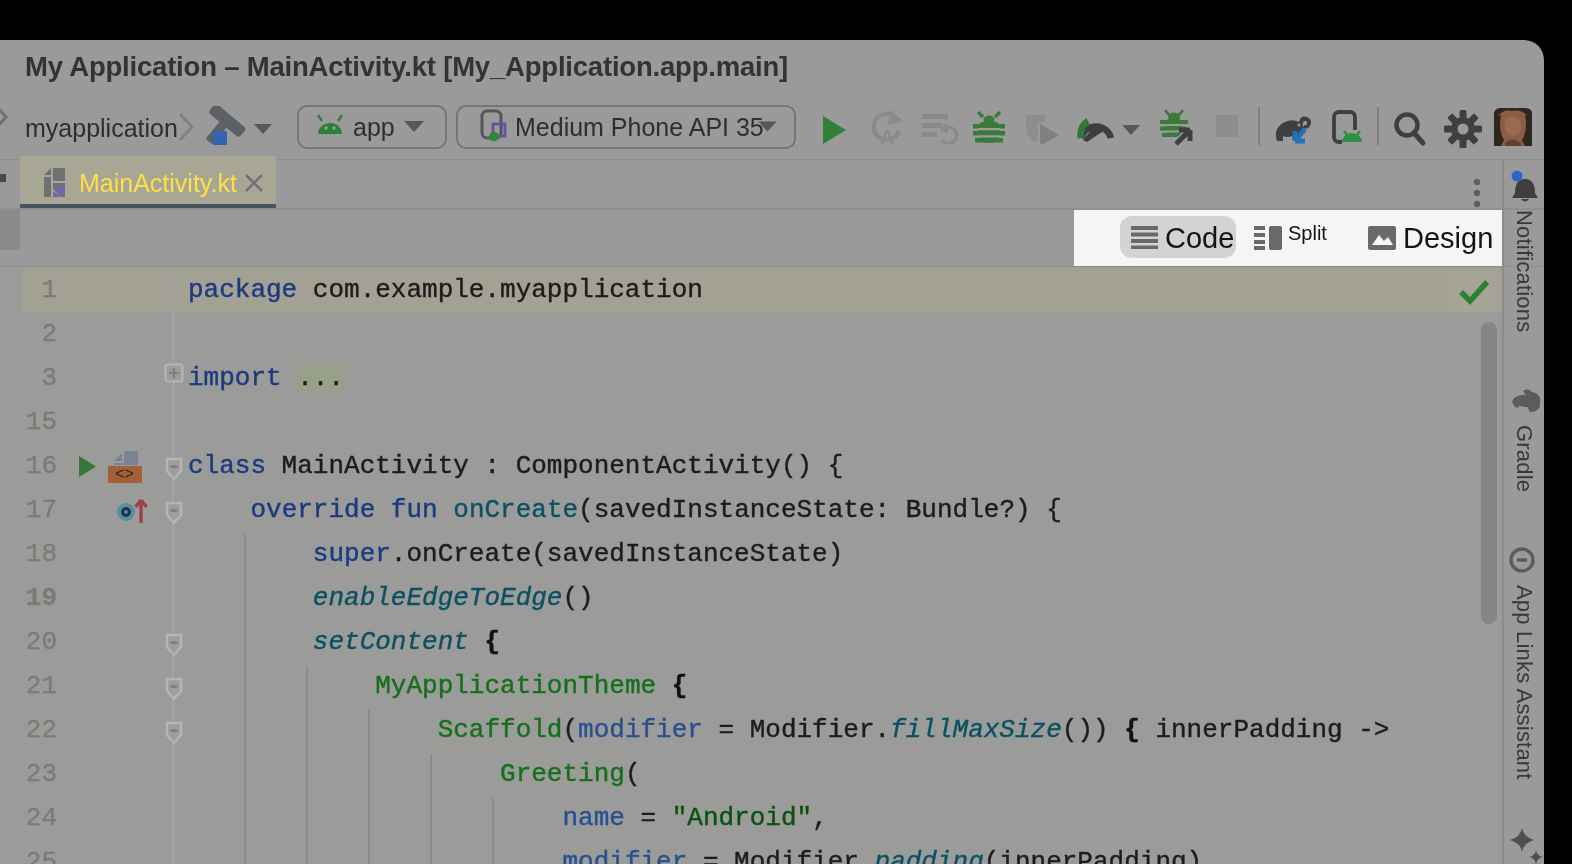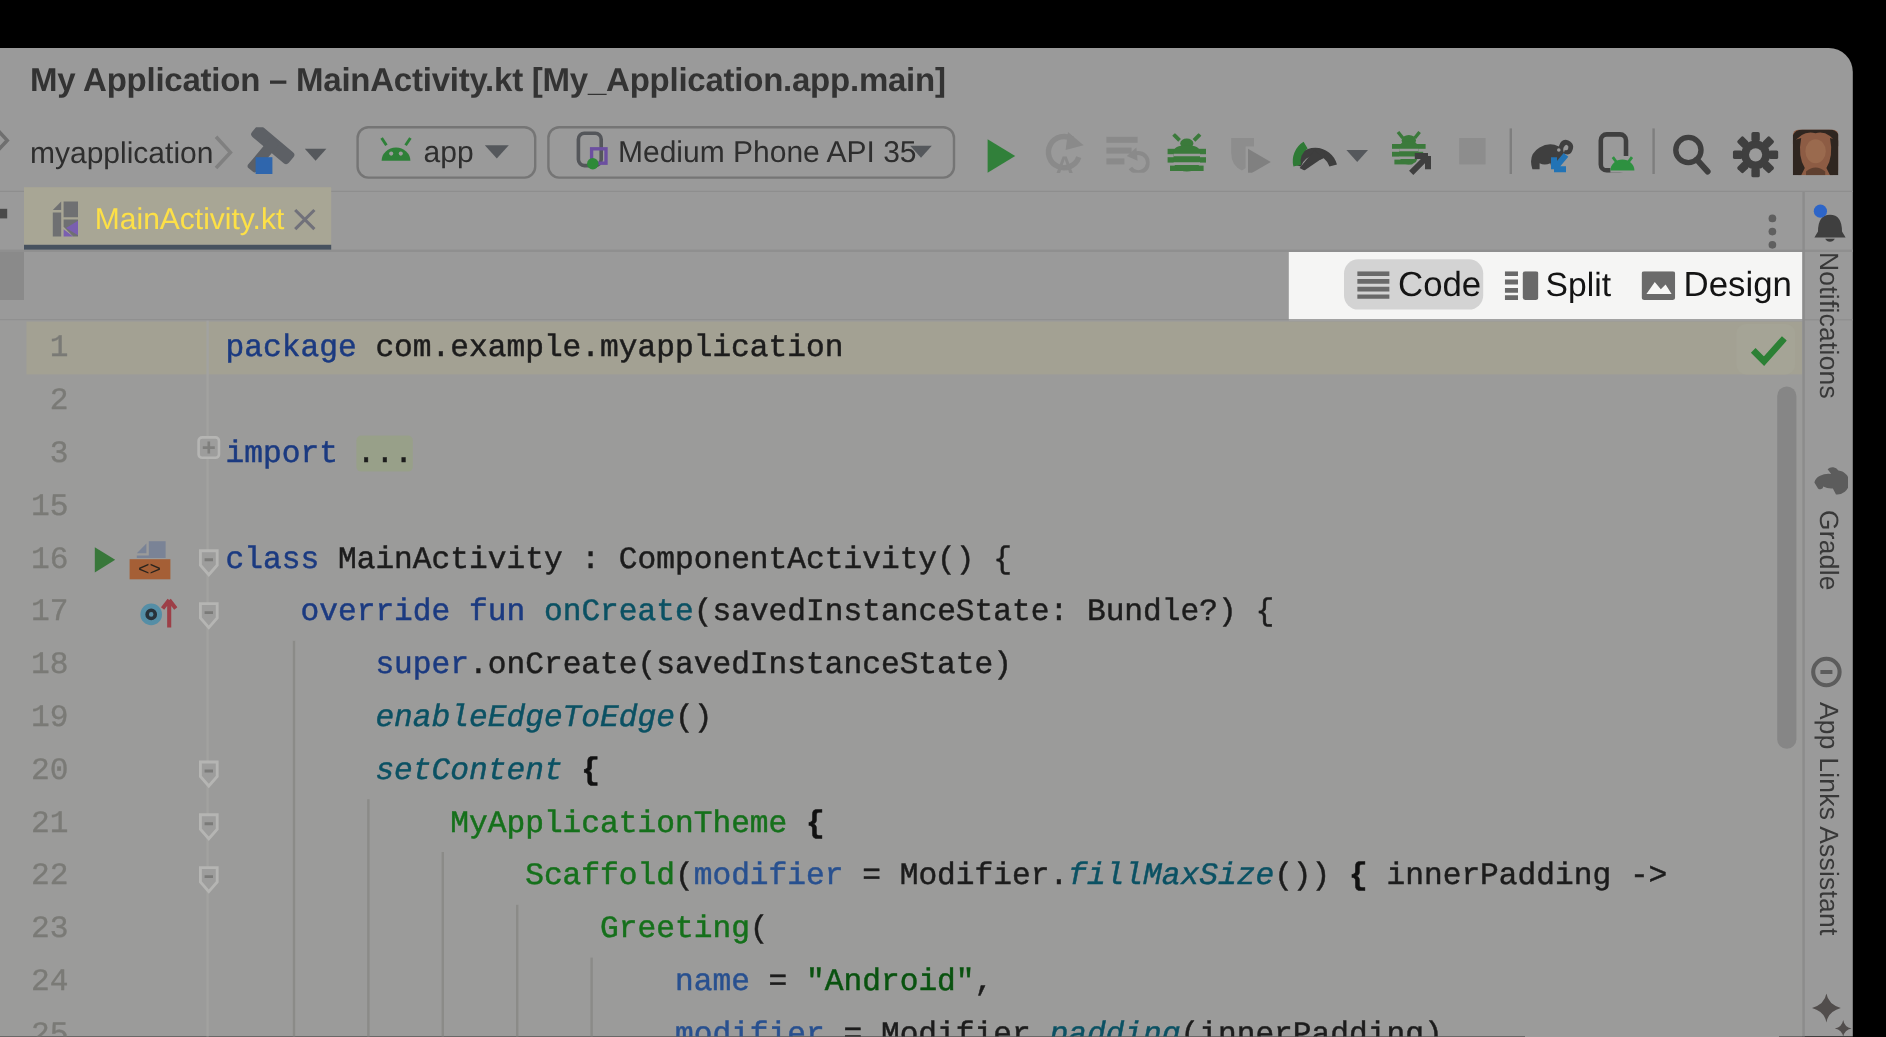--- a/index.html
+++ b/index.html
@@ -217,21 +217,21 @@
   <div class="abs" style="left:1165px;top:222px;font-size:29px;color:#141414;">Code</div>
   <svg class="abs" style="left:1254px;top:226px;" width="28" height="24">
     <g stroke="#696969" stroke-width="4">
         <line x1="0" y1="2" x2="11" y2="2"></line>
         <line x1="0" y1="9" x2="11" y2="9"></line>
         <line x1="0" y1="16" x2="11" y2="16"></line>
         <line x1="0" y1="22" x2="11" y2="22"></line>
       </g>
     <rect x="15" y="0" width="13" height="24" rx="2" fill="#696969"></rect>
   </svg>
-  <div class="abs" style="left:1288px;top:222px;font-size:28px;color:#141414;">Split</div>
+  <div class="abs" style="left:1288px;top:222px;font-size:20px;color:#141414;">Split</div>
   <svg class="abs" style="left:1368px;top:226px;" width="28" height="24">
     <rect x="0" y="0" width="28" height="24" rx="2" fill="#6a6a6a"></rect>
     <path d="M4 19 L11 9 L16 15 L20 11 L25 19 Z" fill="#f6f6f5"></path>
   </svg>
   <div class="abs" style="left:1403px;top:222px;font-size:29px;color:#141414;">Design</div>
 
   <div class="abs" style="left:0;top:266px;width:1544px;height:1px;background:#8e8e8e;"></div>
   <div id="editor" class="abs" style="left:0px;top:267px;width:1502px;height:597px;background:#9b9b9a;overflow:hidden;">
     <div class="abs" style="left:22px;top:1px;width:1480px;height:44px;background:#a3a193;"></div>
 
@@ -244,21 +244,21 @@
     <div class="guide" style="left:492px;top:531px;height:66px;"></div>
 
     <div class="mono">
       <div class="num" style="top:1px;">1</div>
       <div class="num" style="top:45px;">2</div>
       <div class="num" style="top:89px;">3</div>
       <div class="num" style="top:133px;">15</div>
       <div class="num" style="top:177px;">16</div>
       <div class="num" style="top:221px;">17</div>
       <div class="num" style="top:265px;">18</div>
-      <div class="num" style="top:309px;">19</div>
+      <div class="num" style="top:309px;font-weight:bold;">19</div>
       <div class="num" style="top:353px;">20</div>
       <div class="num" style="top:397px;">21</div>
       <div class="num" style="top:441px;">22</div>
       <div class="num" style="top:485px;">23</div>
       <div class="num" style="top:529px;">24</div>
       <div class="num" style="top:573px;">25</div>
 
       <div class="cl" style="top:1px;"><span class="kw">package</span> com.example.myapplication</div>
       <div class="cl" style="top:89px;"><span class="kw">import</span> <span style="background:#98a089;border-radius:4px;">...</span></div>
       <div class="cl" style="top:221px;">    <span class="kw">override</span> <span class="kw">fun</span> <span class="fn">onCreate</span>(savedInstanceState: Bundle?) {</div>

